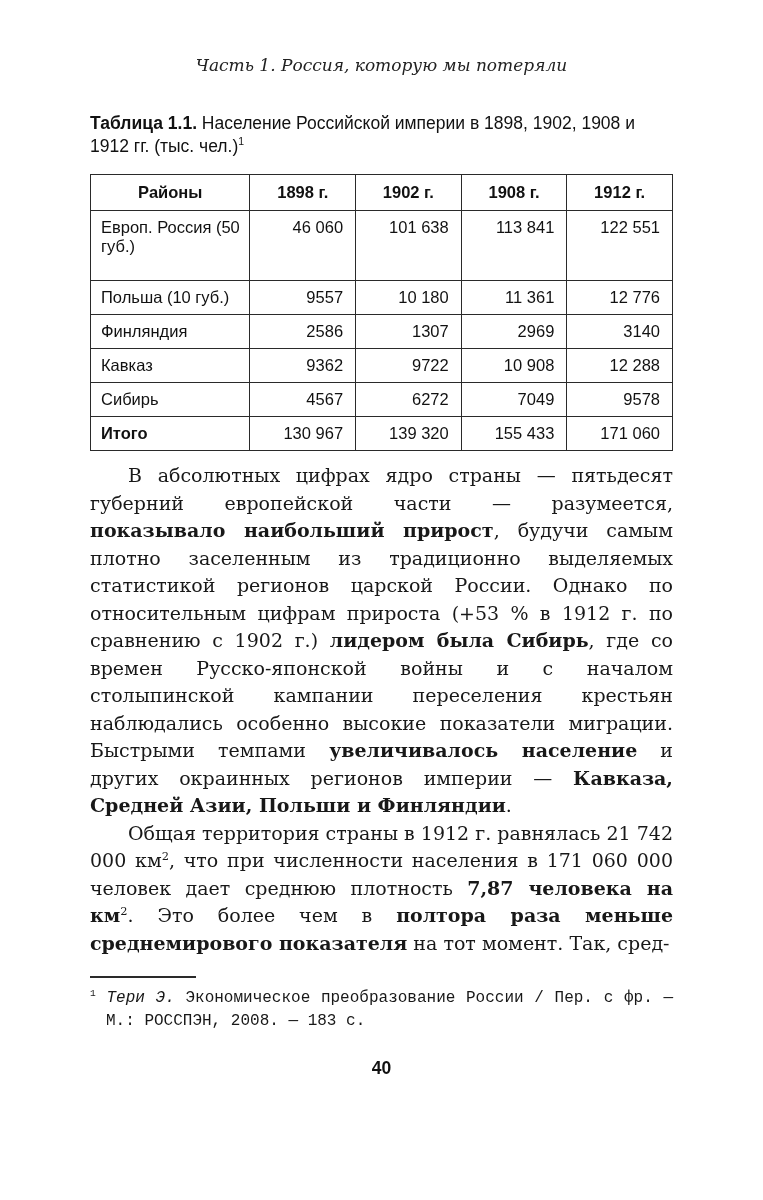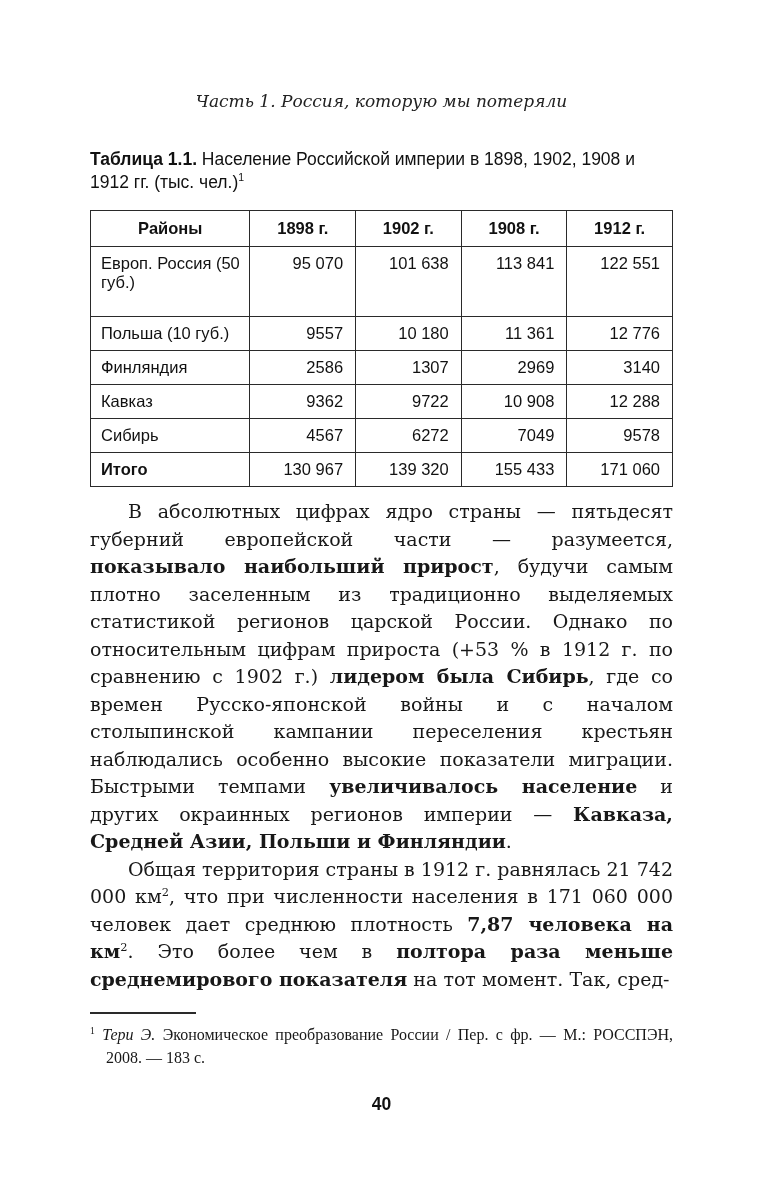--- a/index.html
+++ b/index.html
@@ -7,21 +7,21 @@
   body {
     width: 763px;
     height: 1200px;
     overflow: hidden;
     color: #1c1c1c;
     font-family: "DejaVu Serif", serif;
   }
   .page {
     width: 763px;
     height: 912px;
-    padding: 92px 90px 0 90px;
+    padding: 56px 90px 0 90px;
   }
   .running-head {
     text-align: center;
     font: italic 17px/1.15 "DejaVu Serif", serif;
     color: #222;
   }
   .caption {
     margin-top: 36px;
     font-family: Liberation Sans, sans-serif;
     font-size: 17.5px;
@@ -80,21 +80,21 @@
     color: #181818;
   }
   .footnote-rule {
     margin-top: 19px;
     width: 106px;
     height: 0;
     border-top: 2px solid #2a2a2a;
   }
   .footnote {
     margin-top: 9px;
-    font-family: Liberation Serif, serif;
+    font-family: Liberation Mono, monospace;
     font-size: 16px;
     line-height: 23px;
     text-align: justify;
     padding-left: 16px;
     text-indent: -16px;
     color: #181818;
   }
   .page-number {
     margin-top: 25px;
     text-align: center;
@@ -126,21 +126,21 @@
           <th>Районы</th>
           <th>1898 г.</th>
           <th>1902 г.</th>
           <th>1908 г.</th>
           <th>1912 г.</th>
         </tr>
     </thead>
     <tbody>
         <tr class="tall">
           <th>Европ. Россия (50 губ.)</th>
-          <td>95 070</td>
+          <td>46 060</td>
           <td>101 638</td>
           <td>113 841</td>
           <td>122 551</td>
         </tr>
         <tr>
           <th>Польша (10 губ.)</th>
           <td>9557</td>
           <td>10 180</td>
           <td>11 361</td>
           <td>12 776</td>

